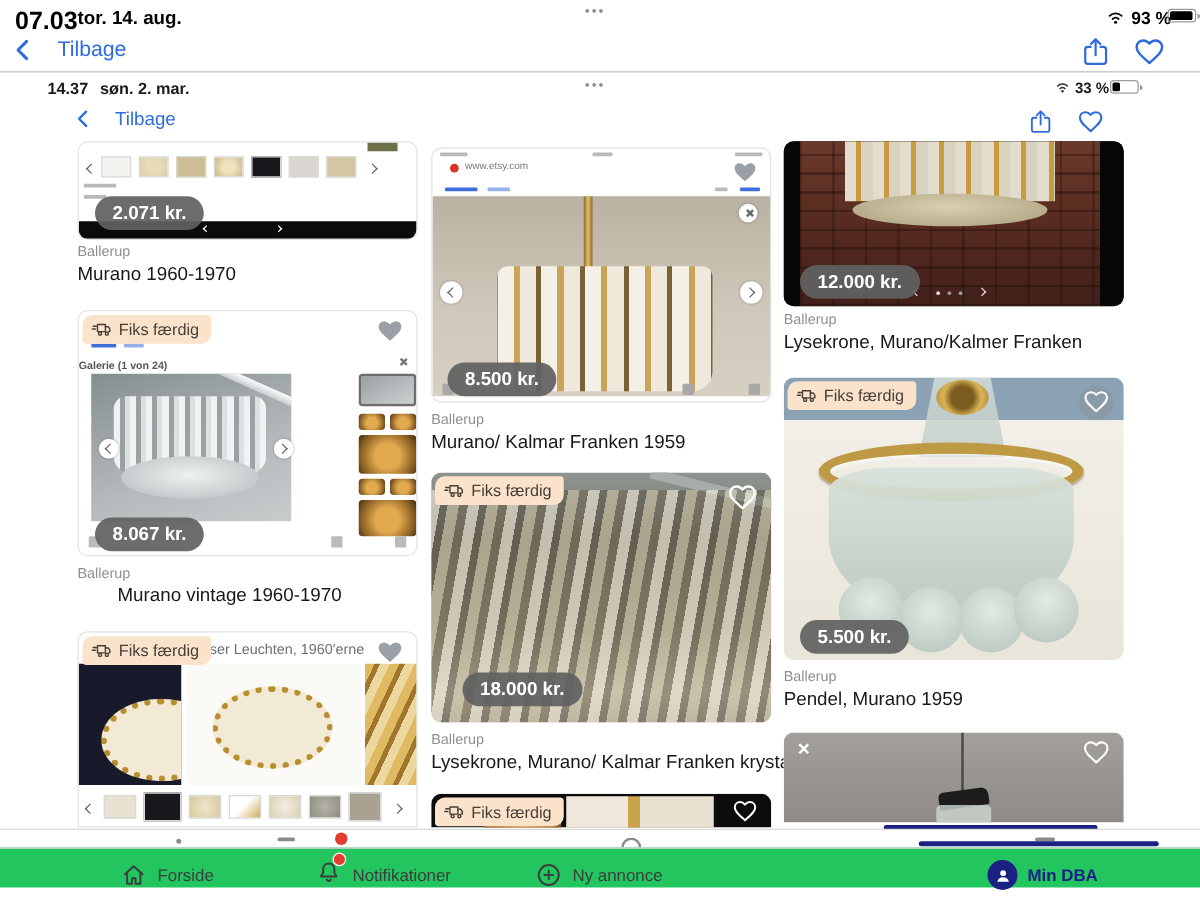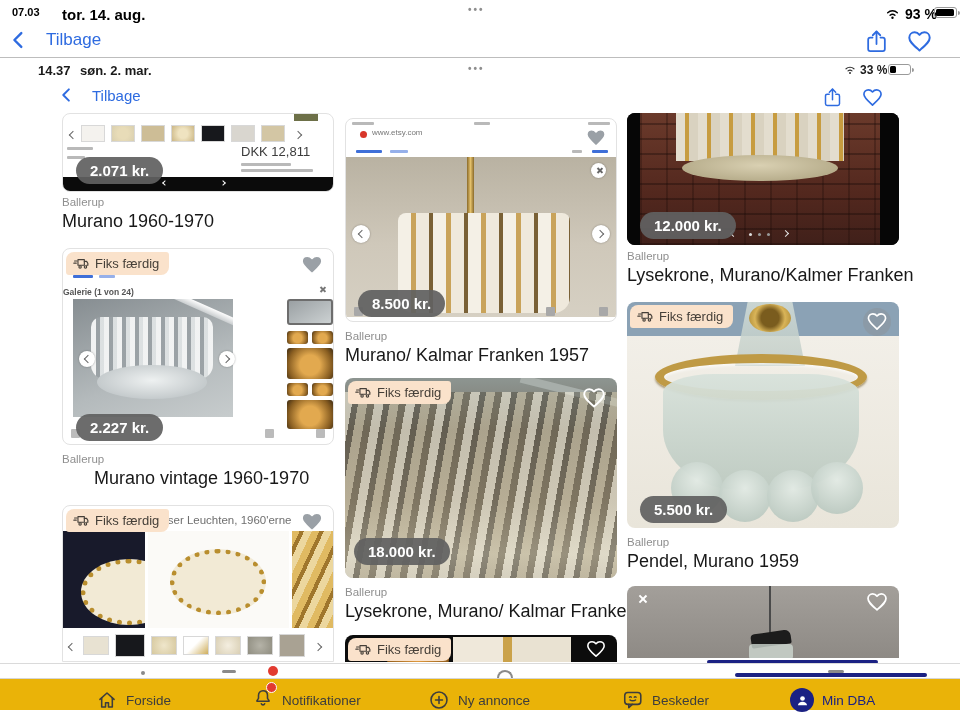--- a/index.html
+++ b/index.html
@@ -6,21 +6,21 @@
   html,body { width:960px; height:720px; }
   body {
     position: relative;
     font-family: "Liberation Sans", "DejaVu Sans", sans-serif;
     background:#fff; overflow:hidden; color:#111;
   }
   .abs { position:absolute; }
 
   
   .o-status { left:0; top:0; width:960px; height:28px; }
-  .o-time   { left:12px; top:6px; font-size:11px; font-weight:700; color:#000; }
+  .o-time   { left:12px; top:6px; font-size:20px; font-weight:700; color:#000; }
   .o-date   { left:62px; top:6px; font-size:15px; font-weight:700; color:#000; }
   .dots     { font-size:10px; color:#8e8e8e; letter-spacing:2px; font-weight:700; }
   .o-dots   { left:468px; top:4px; }
   .i-dots   { left:468px; top:63px; }
   .wifi     { width:17px; height:13px; color:#000; }
   .o-wifi   { left:884px; top:7px; }
   .o-batt-txt { left:905px; top:6px; font-size:14px; font-weight:600; color:#000; }
   .battery  { width:23px; height:11px; border:1px solid #9a9a9a; border-radius:3px; position:absolute; }
   .battery::after { content:""; position:absolute; right:-4px; top:2.5px; width:2.5px; height:4px; background:#9a9a9a; border-radius:0 2px 2px 0; }
   .battery .fill { position:absolute; left:1px; top:1px; bottom:1px; background:#000; border-radius:1.5px; }
@@ -58,21 +58,21 @@
     background:rgba(97,97,97,.93); color:#fff; font-size:15px; font-weight:700;
     padding:5px 14px; border-radius:17px; white-space:nowrap;
   }
   .ff-badge {
     position:absolute; top:3px; left:3px; display:inline-flex; align-items:center; gap:5px;
     background:#fae2cb; color:#453f38; font-size:13px; font-weight:500;
     padding:4px 10px 4px 7px; border-radius:8px 3px 8px 3px; z-index:4;
   }
   .ff-badge svg { width:17px; height:13px; color:#453f38; }
   .loc { position:absolute; font-size:11.5px; color:#8f8f8f; white-space:nowrap; }
-  .ttl { position:absolute; font-size:18px; color:#181818; white-space:nowrap; }
+  .ttl { position:absolute; font-size:15px; color:#181818; white-space:nowrap; }
   .heart-img { position:absolute; z-index:4; }
   .heart-white { color:#fff; }
   .heart-gray  { color:#9aa0a6; }
   .circle-ctl { position:absolute; background:#fff; border-radius:50%; box-shadow:0 0 2px rgba(0,0,0,.35); }
   .chev { position:absolute; width:6px; height:6px; border-left:1.6px solid #666; border-bottom:1.6px solid #666; }
   .chev-l { transform:rotate(45deg); }
   .chev-r { transform:rotate(-135deg); }
   .xmark { position:absolute; }
   .xmark::before,.xmark::after { content:""; position:absolute; left:50%; top:0; width:1.8px; height:100%; background:currentColor; }
   .xmark::before { transform:rotate(45deg);} .xmark::after{ transform:rotate(-45deg);}
@@ -170,25 +170,25 @@
   .l9-glass { position:absolute; left:122px; top:58px; width:44px; height:16px; background:rgba(205,215,208,.8); border-radius:4px; }
   .navy-bar { position:absolute; background:#1b2183; border-radius:2px; }
 
   
   .hairline-mid { left:0; top:663px; width:960px; height:1px; background:#dadada; }
   .frag { position:absolute; background:#8a8a8a; border-radius:2px; }
   .frag-red { position:absolute; width:10px; height:10px; border-radius:50%; background:#e23b30; }
   .frag-arc { position:absolute; width:16px; height:8px; border:2px solid #8a8a8a; border-bottom:none; border-radius:10px 10px 0 0; }
 
   
-  .tabbar { left:0; top:678px; width:960px; height:32px; background:#eab308; border-top:1px solid #d6d6d6; }
+  .tabbar { left:0; top:678px; width:960px; height:32px; background:#22c55e; border-top:1px solid #d6d6d6; }
   .tab { position:absolute; top:0; height:42px; display:flex; align-items:center; gap:8px; cursor:pointer; color:#3d3d3d; }
   .tab svg { width:22px; height:22px; }
   .tab .tlabel { font-size:13.5px; color:#3d3d3d; }
-  .tab-active, .tab-active .tlabel { color:#1b2183; font-weight:400; }
+  .tab-active, .tab-active .tlabel { color:#1b2183; font-weight:700; }
   .bell-wrap { position:relative; }
   .bell-badge { position:absolute; right:-3px; top:-5px; width:11px; height:11px; border-radius:50%; background:#e23b30; border:1.5px solid #fcfcfc; }
   .mindba-circle { width:24px; height:24px; border-radius:50%; background:#1b2183; display:flex; align-items:center; justify-content:center; }
   .mindba-circle svg { width:17px; height:17px; color:#fff; }
 </style>
 </head>
 <body>
 
 <svg width="0" height="0" style="position:absolute" aria-hidden="true">
   <defs>
@@ -316,25 +316,20 @@
     <span class="thumb" style="left:18px;top:11px;width:24px;height:17px;background:#f4f2ee;"></span>
     <span class="thumb" style="left:48px;top:11px;width:24px;height:17px;background:radial-gradient(circle,#e8dcb8 40%,#d9cfae);"></span>
     <span class="thumb" style="left:78px;top:11px;width:24px;height:17px;background:#cdbd96;"></span>
     <span class="thumb" style="left:108px;top:11px;width:24px;height:17px;background:radial-gradient(circle,#efe3c0 35%,#cbb684);"></span>
     <span class="thumb" style="left:138px;top:11px;width:24px;height:17px;background:#17181c;"></span>
     <span class="thumb" style="left:168px;top:11px;width:24px;height:17px;background:#d9d6cf;"></span>
     <span class="thumb" style="left:198px;top:11px;width:24px;height:17px;background:#d3c6a4;"></span>
     <span class="chev chev-r" style="left:232px;top:18px;"></span>
     <span class="gbar" style="left:4px;top:33px;width:26px;height:3px;"></span>
     <span class="gbar" style="left:4px;top:42px;width:18px;height:3px;"></span>
-    <div class="l1-pricebox abs">
-      <span class="l1-dkk">DKK 12,811</span>
-      <span class="gbar" style="left:8px;top:21px;width:50px;height:2.5px;"></span>
-      <span class="gbar" style="left:8px;top:27px;width:72px;height:2.5px;"></span>
-    </div>
     <div class="l1-mid-blk abs">
       <span class="chev chev-l" style="left:100px;top:4px;border-color:#fff;width:4px;height:4px;"></span>
 
       <span class="chev chev-r" style="left:158px;top:4px;border-color:#fff;width:4px;height:4px;"></span>
     </div>
   </div>
   <span class="price-chip" style="left:76px;top:157px;">2.071 kr.</span>
   <span class="loc" style="left:62px;top:196px;">Ballerup</span>
   <span class="ttl" style="left:62px;top:211px;">Murano 1960-1970</span>
 
@@ -369,21 +364,21 @@
     <span class="gbar" style="left:8px;bottom:6px;width:9px;height:9px;background:#bbb;"></span>
     <span class="gbar" style="left:202px;bottom:6px;width:9px;height:9px;background:#bbb;"></span>
     <span class="gbar" style="right:8px;bottom:6px;width:9px;height:9px;background:#bbb;"></span>
     <span class="ff-badge">
       <svg>
           <use href="#sym-truck"></use>
         </svg>
       <span>Fiks færdig</span>
     </span>
   </div>
-  <span class="price-chip" style="left:76px;top:414px;">2.227 kr.</span>
+  <span class="price-chip" style="left:76px;top:414px;">8.067 kr.</span>
   <span class="loc" style="left:62px;top:453px;">Ballerup</span>
   <span class="ttl" style="left:62px;top:468px;margin-left:32px;">Murano vintage 1960-1970</span>
 
   <div class="card-img bordered" style="left:62px;top:505px;width:272px;height:157px;border-radius:8px 8px 0 0;">
     <span class="l3-cap">l / Kaiser Leuchten, 1960'erne</span>
     <svg class="heart-img heart-gray" style="right:8px;top:4px;width:26px;height:24px;">
         <use href="#sym-heart-fill"></use>
       </svg>
     <div class="l3-p1">
       <span class="l3-ellipse" style="left:18px;top:28px;"></span>
@@ -438,38 +433,38 @@
         <span class="xmark" style="left:4px;top:4px;width:7px;height:7px;color:#666;"></span>
       </span>
     <div class="l4-toolbar">
       <span class="gbar" style="left:8px;bottom:5px;width:9px;height:9px;"></span>
       <span class="gbar" style="left:200px;bottom:5px;width:9px;height:9px;"></span>
       <span class="gbar" style="right:8px;bottom:5px;width:9px;height:9px;"></span>
     </div>
   </div>
   <span class="price-chip" style="left:358px;top:290px;">8.500 kr.</span>
   <span class="loc" style="left:345px;top:330px;">Ballerup</span>
-  <span class="ttl" style="left:345px;top:345px;">Murano/ Kalmar Franken 1957</span>
+  <span class="ttl" style="left:345px;top:345px;">Murano/ Kalmar Franken 1959</span>
 
   <div class="card-img" style="left:345px;top:378px;width:272px;height:200px;">
     <div class="l5-photo">
       <div class="l5-rod"></div>
       <div class="l5-crystals"></div>
     </div>
     <svg class="heart-img heart-white" style="right:10px;top:8px;width:26px;height:24px;">
         <use href="#sym-heart"></use>
       </svg>
     <span class="ff-badge">
       <svg>
           <use href="#sym-truck"></use>
         </svg>
       <span>Fiks færdig</span>
     </span>
   </div>
-  <span class="price-chip" style="left:354px;top:538px;">18.000 kr.</span>
+  <span class="price-chip" style="left:370px;top:538px;">18.000 kr.</span>
   <span class="loc" style="left:345px;top:586px;">Ballerup</span>
   <span class="ttl" style="left:345px;top:601px;">Lysekrone, Murano/ Kalmar Franken krystal</span>
 
   <div class="card-img" style="left:345px;top:635px;width:272px;height:27px;border-radius:8px 8px 0 0;">
     <div class="l6-bg">
       <div class="l6-orange"></div>
       <div class="l6-cream"></div>
     </div>
     <svg class="heart-img heart-white" style="right:10px;top:4px;width:22px;height:20px;">
         <use href="#sym-heart"></use>
@@ -564,26 +559,20 @@
       <span class="bell-badge"></span>
     </span>
     <span class="tlabel">Notifikationer</span>
   </div>
   <div class="tab" style="left:428px;">
     <svg>
         <use href="#sym-plus"></use>
       </svg>
     <span class="tlabel">Ny annonce</span>
   </div>
-  <div class="tab" style="left:622px;">
-    <svg>
-        <use href="#sym-chat"></use>
-      </svg>
-    <span class="tlabel">Beskeder</span>
-  </div>
   <div class="tab tab-active" style="left:790px;">
     <span class="mindba-circle">
       <svg>
           <use href="#sym-person"></use>
         </svg>
     </span>
     <span class="tlabel">Min DBA</span>
   </div>
 </div>
 

